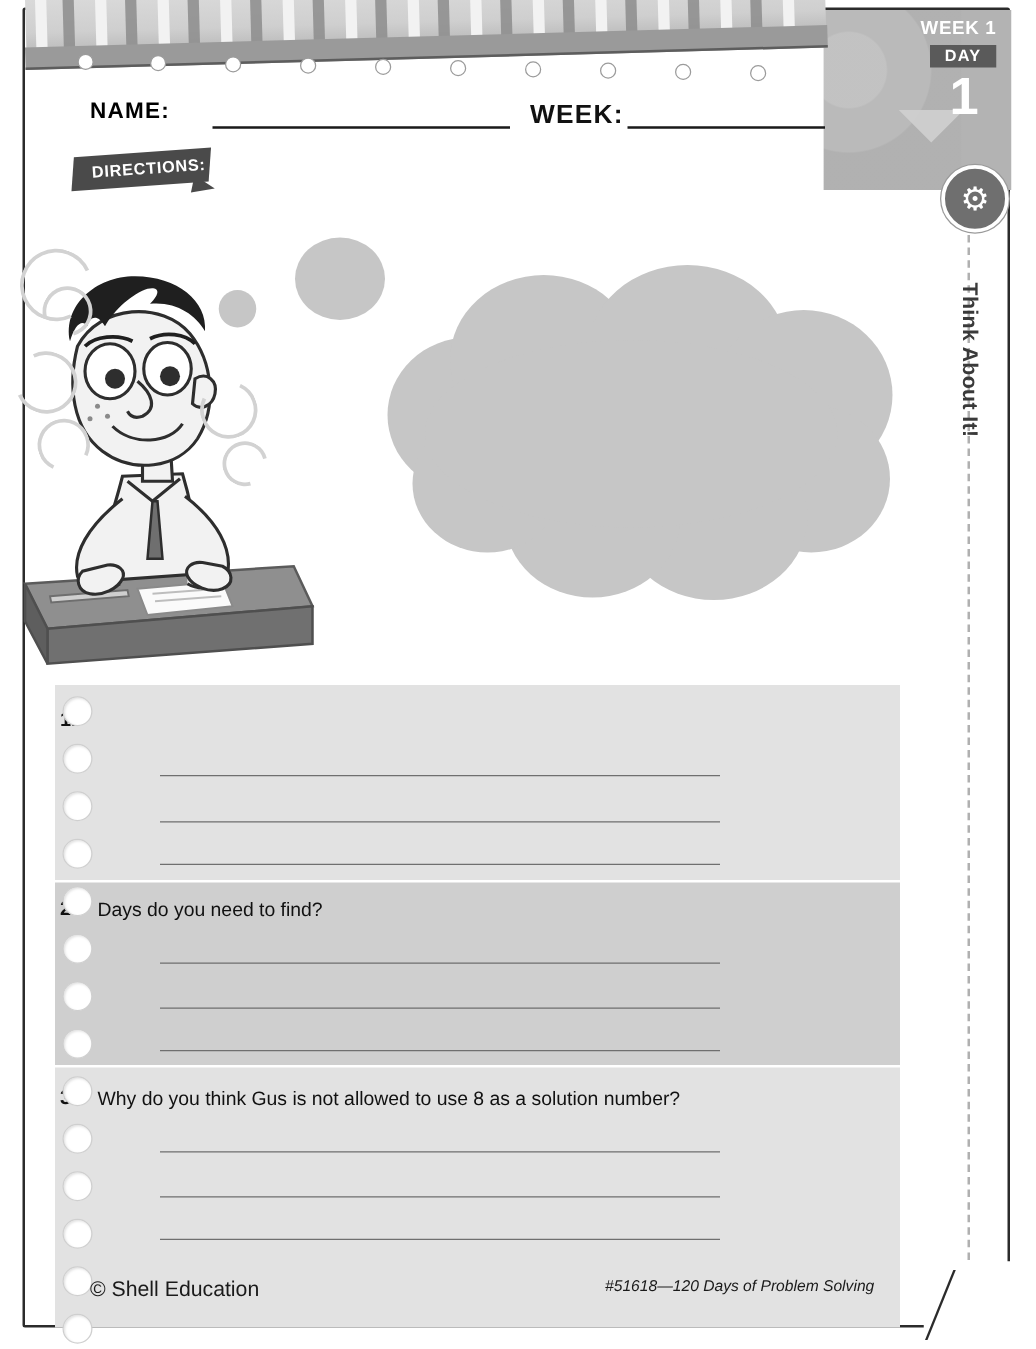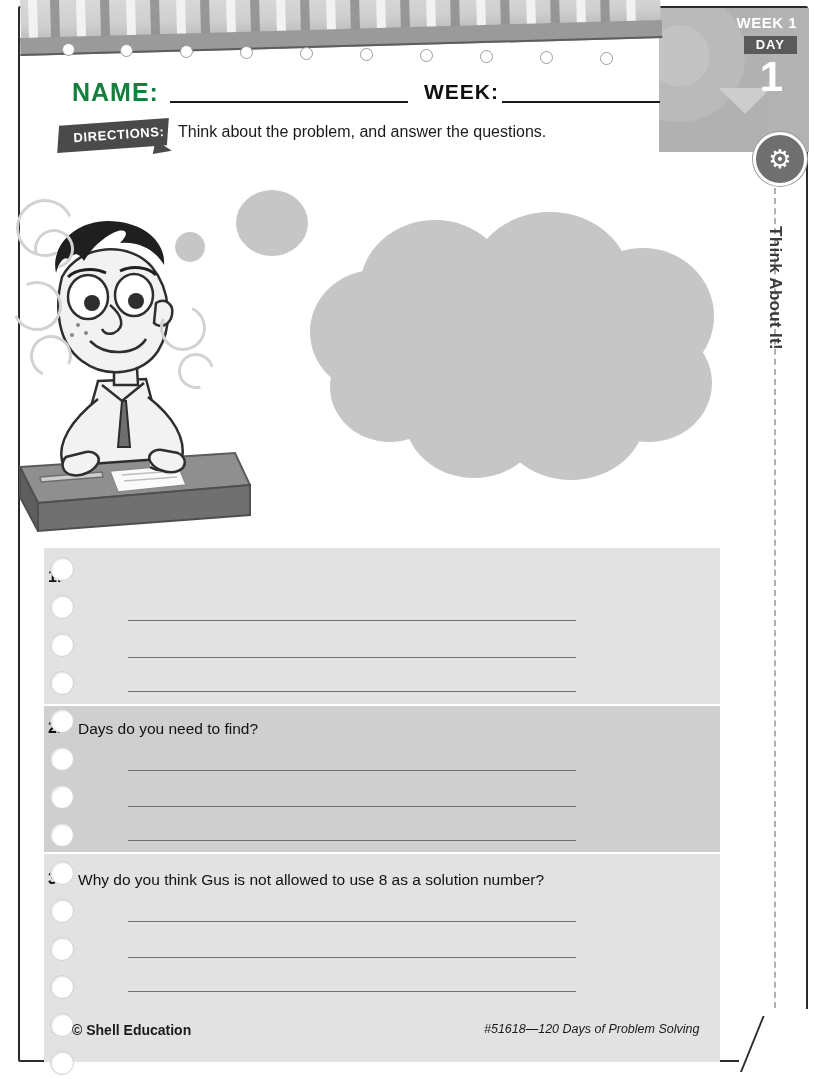--- a/index.html
+++ b/index.html
@@ -204,24 +204,24 @@
     width: 0;
     height: 850px;
     border-left: 2px dashed #b0b0b0;
   }
 
   
   .name-label {
     position: absolute;
     left: 72px;
     top: 78px;
-    font-size: 25px;
+    font-size: 18px;
     font-weight: bold;
     letter-spacing: 1px;
-    color: #15803d;
+    color: #000000;
   }
   .name-rule {
     position: absolute;
     left: 170px;
     top: 101px;
     width: 238px;
     border-bottom: 2px solid #1a1a1a;
   }
   .date-label {
     position: absolute;
@@ -375,23 +375,22 @@
     background: #ffffff;
     border: 1px solid #cfcfcf;
     box-shadow: inset 1px 1px 2px rgba(0,0,0,.12);
   }
 
   
   .footer-left {
     position: absolute;
     left: 72px;
     top: 1022px;
-    font-size: 14px;
+    font-size: 17px;
     color: #1a1a1a;
-    font-weight: bold;
   }
   .footer-center {
     position: absolute;
     left: 484px;
     top: 1022px;
     font-size: 12.5px;
     font-style: italic;
     color: #1a1a1a;
   }
   .footer-page {
@@ -469,21 +468,20 @@
   <div class="name-label">NAME:</div>
   <div class="name-rule"></div>
   <div class="date-label">WEEK:</div>
   <div class="date-rule"></div>
 
   <div class="directions-banner">
     <div class="directions-tail"></div>
     <div class="directions-shape"></div>
     <div class="directions-text">DIRECTIONS:</div>
   </div>
-  <div class="directions-copy">Think about the problem, and answer the questions.</div>
 
   <div class="illustration">
     <div class="swirl" style="left:6px;  top:14px;  width:52px; height:52px; transform:rotate(20deg)"></div>
     <div class="swirl" style="left:24px; top:44px;  width:34px; height:34px; transform:rotate(120deg)"></div>
     <div class="swirl" style="left:2px;  top:96px;  width:44px; height:44px; transform:rotate(200deg)"></div>
     <div class="swirl" style="left:20px; top:150px; width:36px; height:36px; transform:rotate(70deg)"></div>
     <div class="swirl" style="left:150px;top:120px; width:40px; height:40px; transform:rotate(250deg)"></div>
     <div class="swirl" style="left:168px;top:168px; width:30px; height:30px; transform:rotate(30deg)"></div>
 
     <svg width="270" height="360" viewBox="0 0 270 360">

